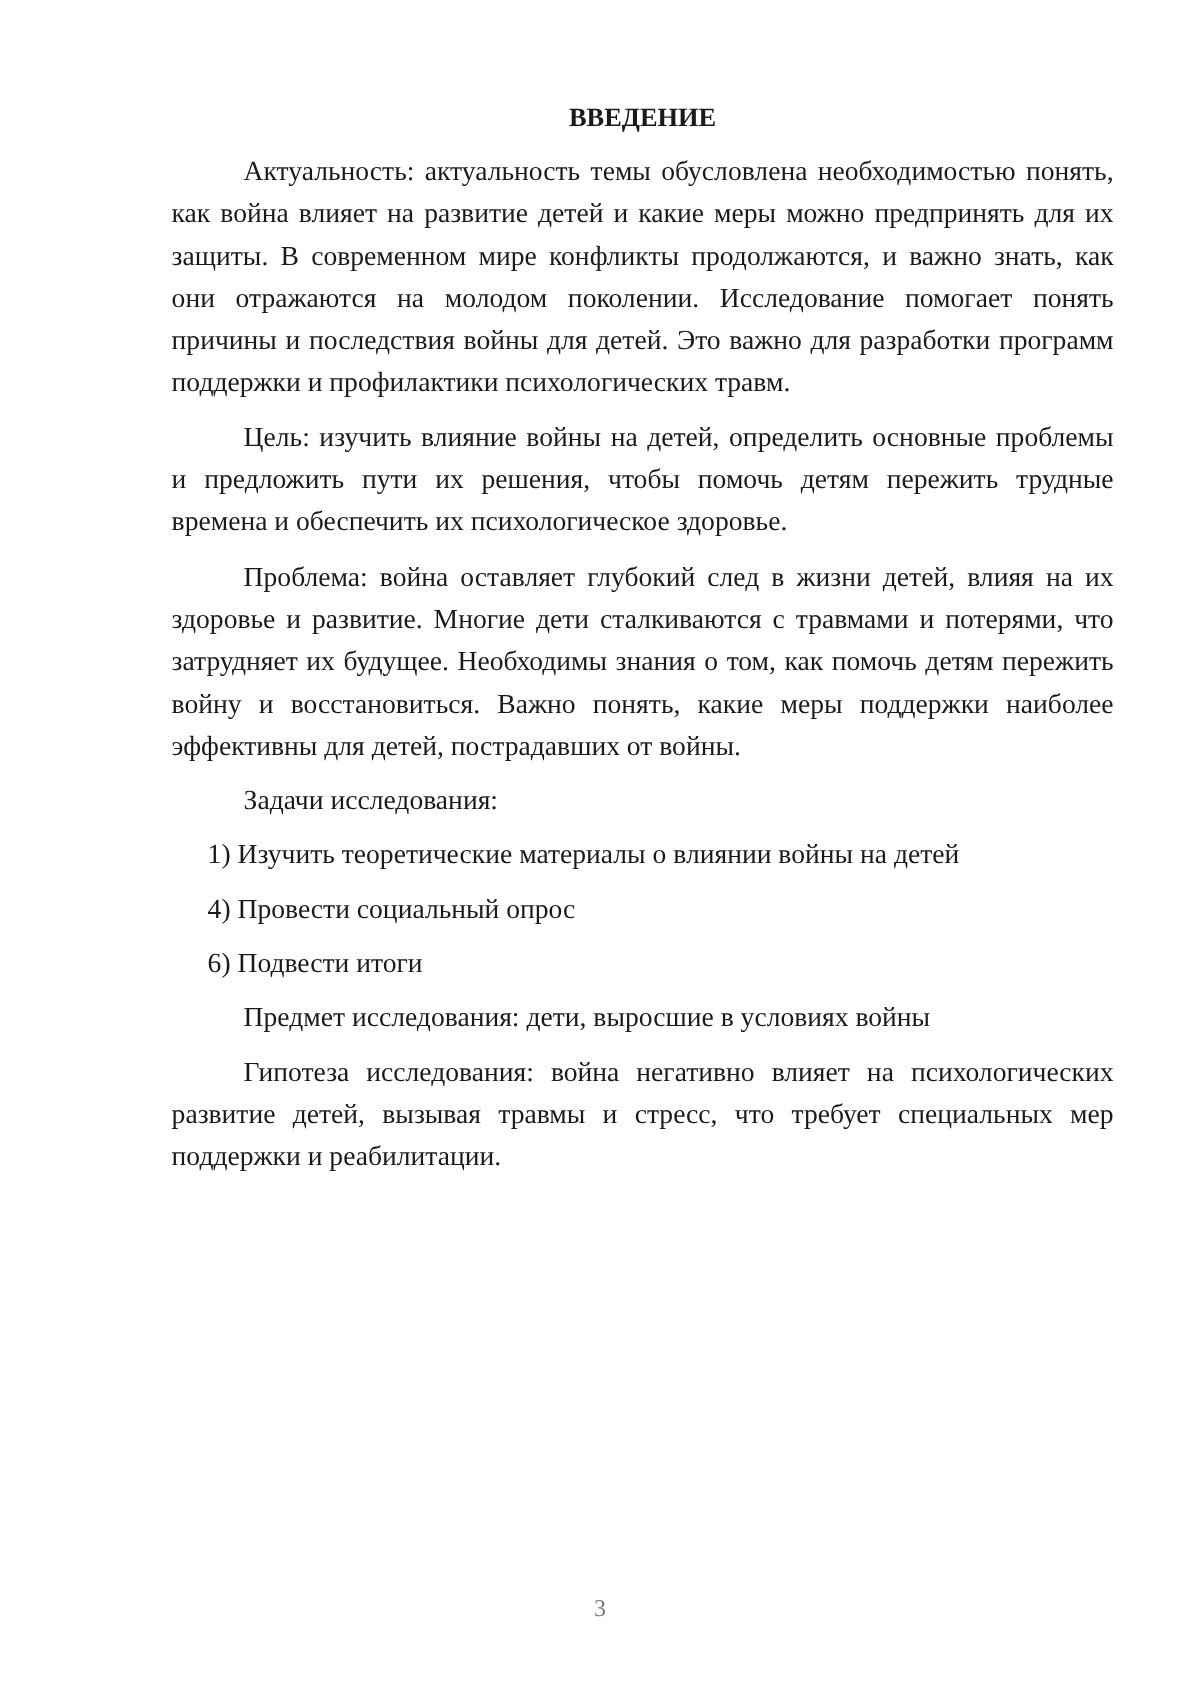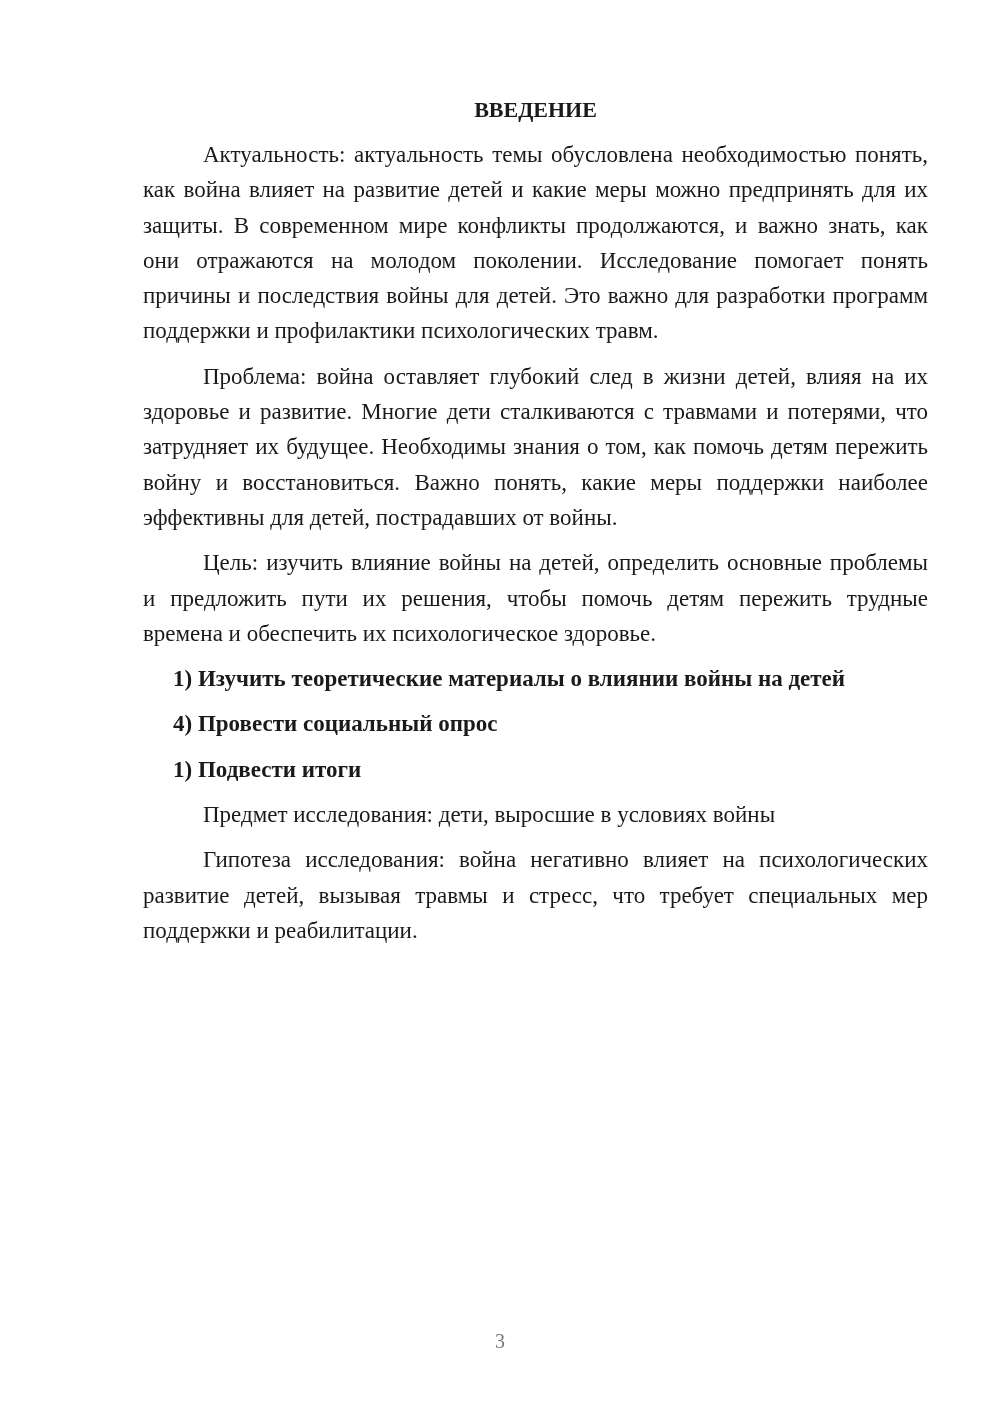--- a/index.html
+++ b/index.html
@@ -9,21 +9,21 @@
     }
     body {
       width: 1000px;
       height: 1414px;
       position: relative;
       overflow: hidden;
     }
     .page {
       position: absolute;
       left: 143px;
-      top: 92px;
+      top: 80px;
       width: 785px;
       font-family: "Liberation Serif", "DejaVu Serif", serif;
       font-size: 23px;
       line-height: 35.3px;
       color: #1a1a1a;
     }
     .title {
       text-align: center;
       font-weight: bold;
       margin: 0 0 10px 0;
@@ -32,46 +32,46 @@
     }
     .para {
       text-align: justify;
       text-indent: 60px;
       margin: 0 0 10px 0;
     }
     .task {
       text-align: justify;
       text-indent: 30px;
       margin: 0 0 10px 0;
-      font-weight: bold;
     }
     .page-number {
       position: absolute;
       left: 0;
       width: 1000px;
       top: 1330px;
       text-align: center;
       font-family: "Liberation Serif", "DejaVu Serif", serif;
       font-size: 20px;
       color: #777777;
     }
   </style>
 </head>
 <body>
 
 <div class="page">
   <div class="title">ВВЕДЕНИЕ</div>
 
   <p class="para">Актуальность: актуальность темы обусловлена необходимостью понять, как война влияет на развитие детей и какие меры можно предпринять для их защиты. В современном мире конфликты продолжаются, и важно знать, как они отражаются на молодом поколении. Исследование помогает понять причины и последствия войны для детей. Это важно для разработки программ поддержки и профилактики психологических травм.</p>
+  <p class="para">Цель: изучить влияние войны на детей, определить основные проблемы и предложить пути их решения, чтобы помочь детям пережить трудные времена и обеспечить их психологическое здоровье.</p>
   <p class="para">Проблема: война оставляет глубокий след в жизни детей, влияя на их здоровье и развитие. Многие дети сталкиваются с травмами и потерями, что затрудняет их будущее. Необходимы знания о том, как помочь детям пережить войну и восстановиться. Важно понять, какие меры поддержки наиболее эффективны для детей, пострадавших от войны.</p>
-  <p class="para">Цель: изучить влияние войны на детей, определить основные проблемы и предложить пути их решения, чтобы помочь детям пережить трудные времена и обеспечить их психологическое здоровье.</p>
+  <p class="para">Задачи исследования:</p>
 
   <div>
     <p class="task">1) Изучить теоретические материалы о влиянии войны на детей</p>
     <p class="task">4) Провести социальный опрос</p>
-    <p class="task">1) Подвести итоги</p>
+    <p class="task">6) Подвести итоги</p>
   </div>
 
   <p class="para">Предмет исследования: дети, выросшие в условиях войны</p>
   <p class="para">Гипотеза исследования: война негативно влияет на психологических развитие детей, вызывая травмы и стресс, что требует специальных мер поддержки и реабилитации.</p>
 </div>
 
 <div class="page-number">3</div>
 
 </body></html>

